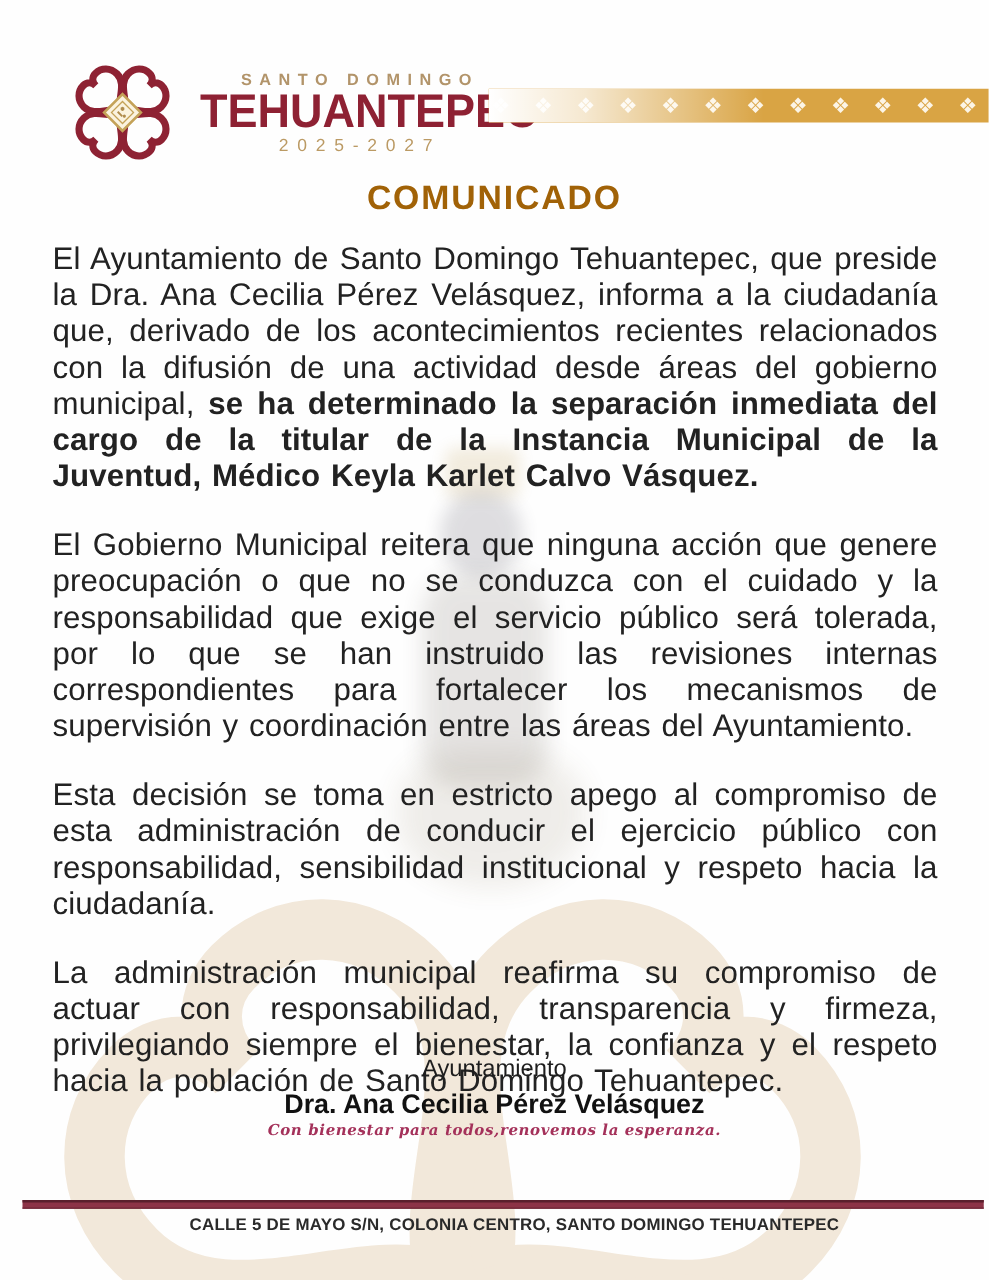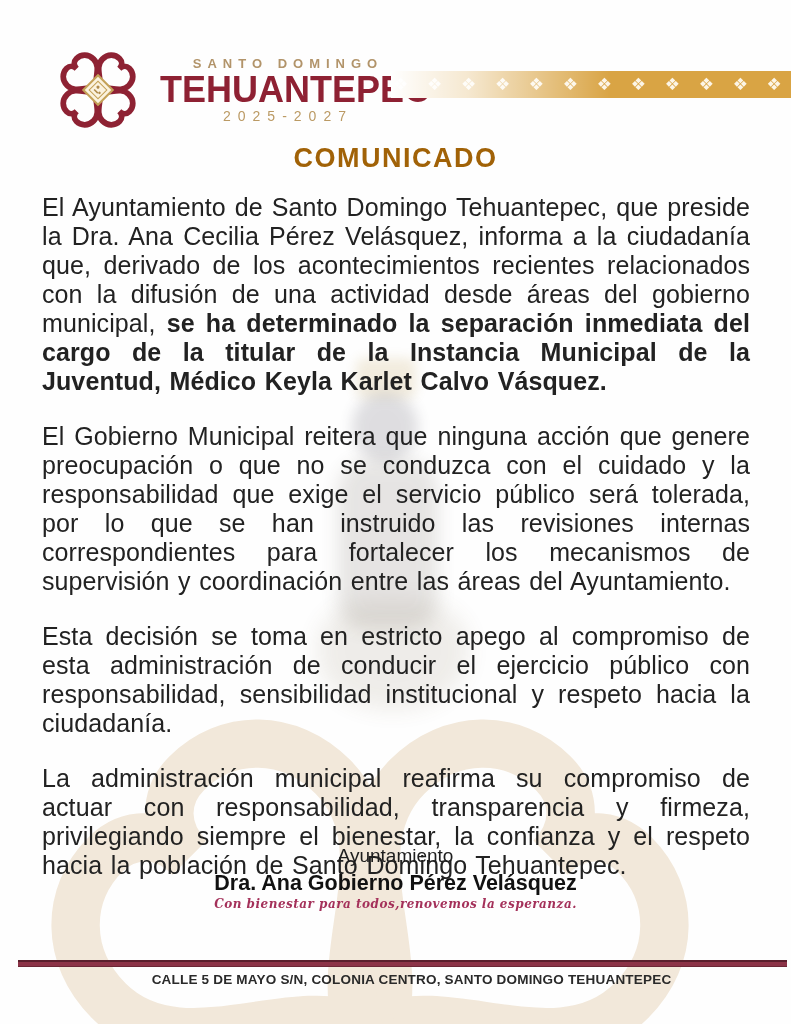--- a/index.html
+++ b/index.html
@@ -146,18 +146,18 @@
 
 <div class="body-text">
   <p><span>El Ayuntamiento de Santo Domingo Tehuantepec, que preside la Dra. Ana Cecilia Pérez Velásquez, informa a la ciudadanía que, derivado de los acontecimientos recientes relacionados con la difusión de una actividad desde áreas del gobierno municipal, </span><span class="b">se ha determinado la separación inmediata del cargo de la titular de la Instancia Municipal de la Juventud, Médico Keyla Karlet Calvo Vásquez.</span></p>
   <p>El Gobierno Municipal reitera que ninguna acción que genere preocupación o que no se conduzca con el cuidado y la responsabilidad que exige el servicio público será tolerada, por lo que se han instruido las revisiones internas correspondientes para fortalecer los mecanismos de supervisión y coordinación entre las áreas del Ayuntamiento.</p>
   <p>Esta decisión se toma en estricto apego al compromiso de esta administración de conducir el ejercicio público con responsabilidad, sensibilidad institucional y respeto hacia la ciudadanía.</p>
   <p>La administración municipal reafirma su compromiso de actuar con responsabilidad, transparencia y firmeza, privilegiando siempre el bienestar, la confianza y el respeto hacia la población de Santo Domingo Tehuantepec.</p>
 </div>
 
 <div class="signature">
   <div class="sig-salutation">Ayuntamiento</div>
-  <div class="sig-name">Dra. Ana Gobierno Pérez Velásquez</div>
+  <div class="sig-name">Dra. Ana Cecilia Pérez Velásquez</div>
 </div>
 
 <div class="motto">Con bienestar para todos,renovemos la esperanza.</div>
 <div class="footer-line"></div>
 <div class="address">CALLE 5 DE MAYO S/N, COLONIA CENTRO, SANTO DOMINGO TEHUANTEPEC</div>
 
 </body></html>

